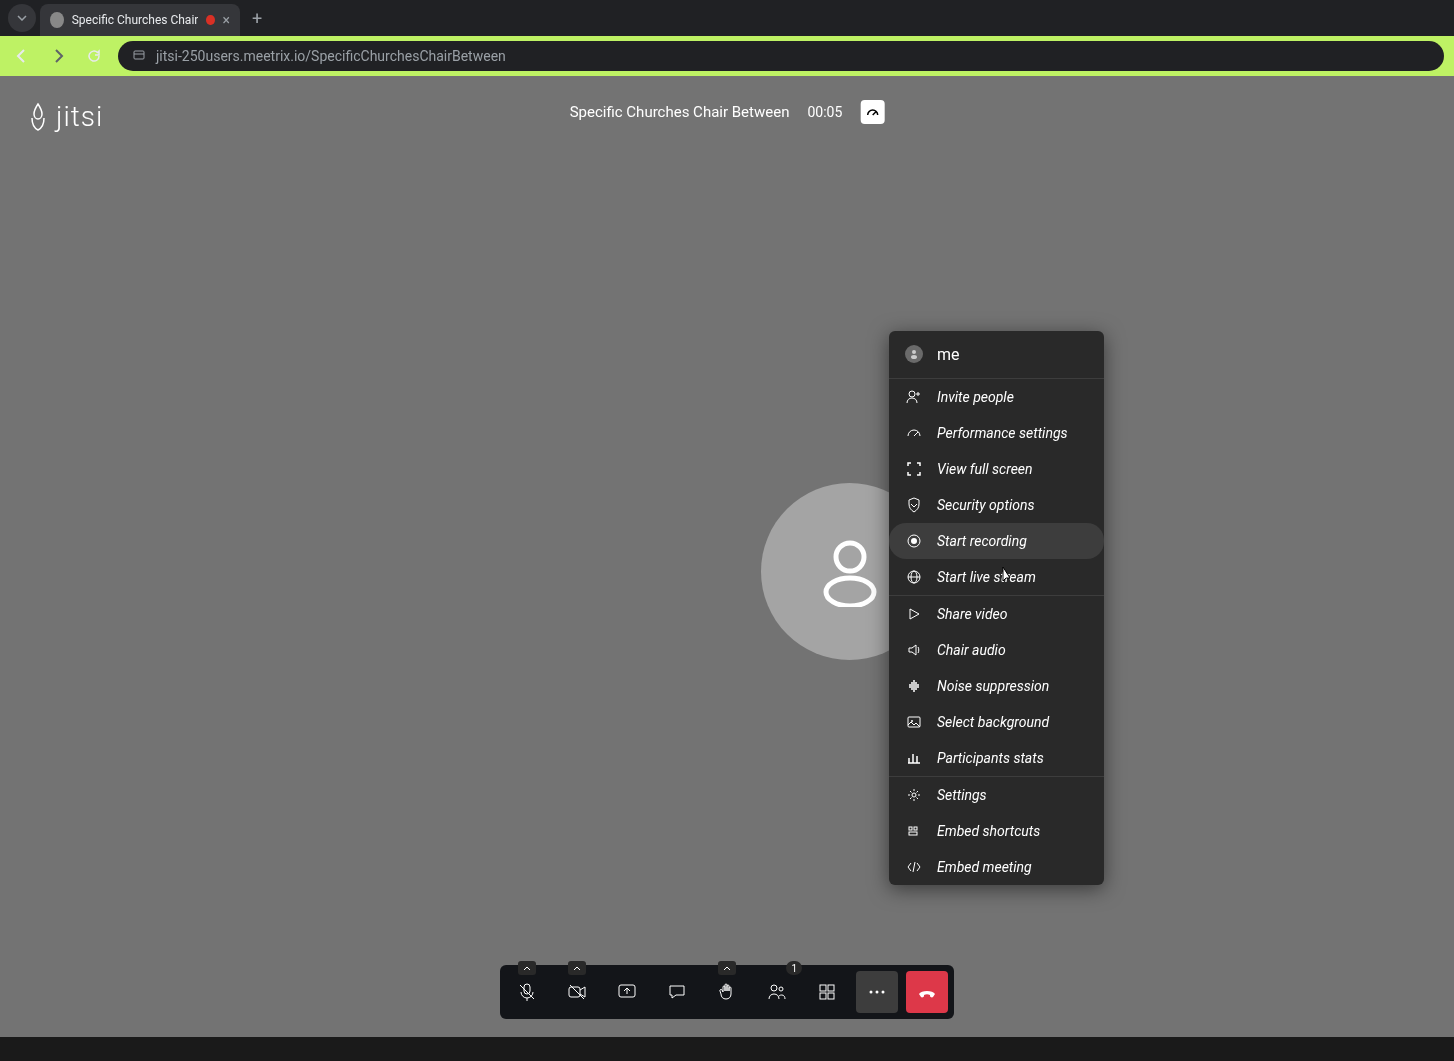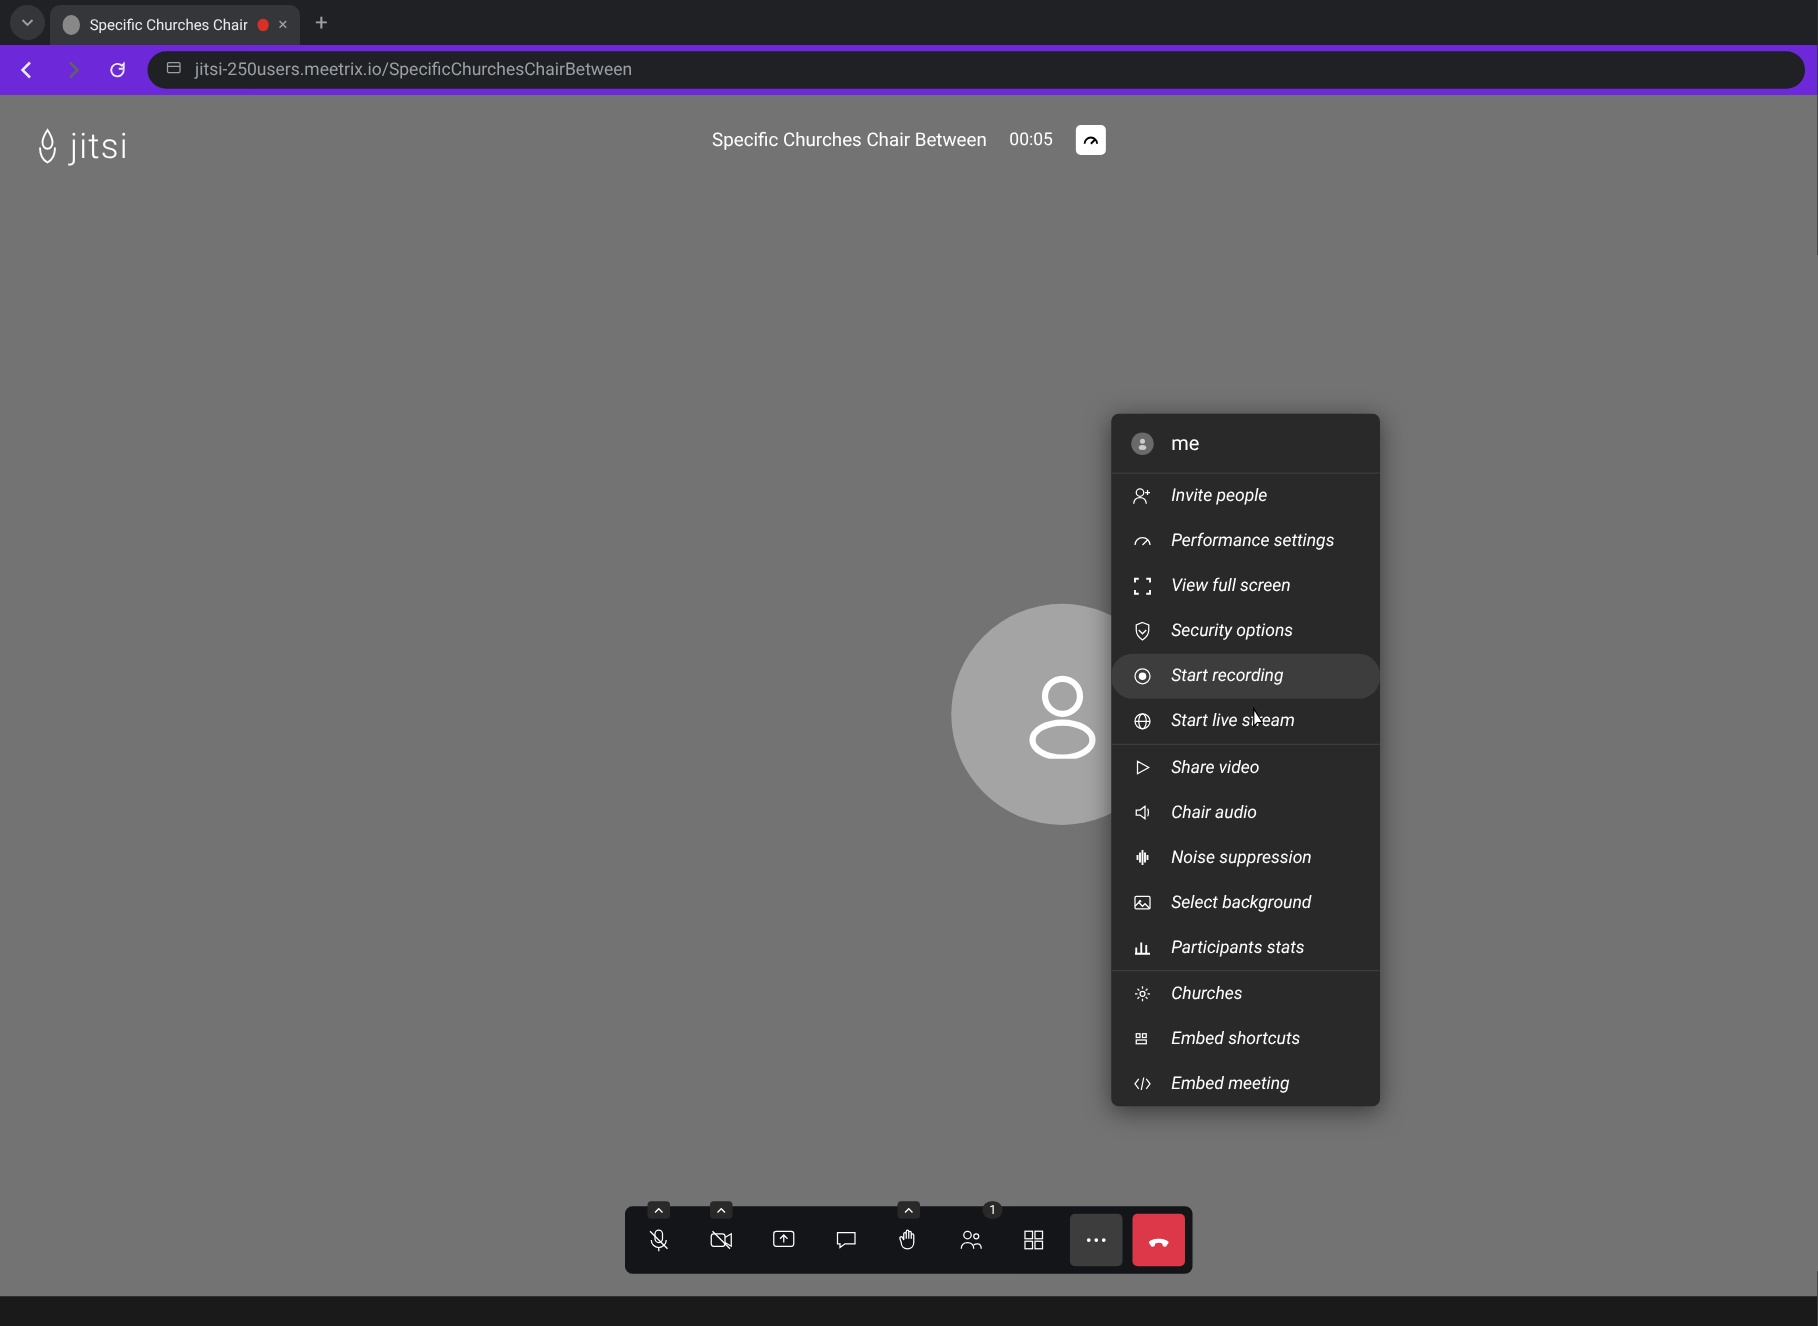--- a/index.html
+++ b/index.html
@@ -70,21 +70,21 @@
     }
     .new-tab {
       color: #9aa0a6;
       padding: 0 12px;
       font-size: 18px;
     }
     .nav-bar {
       display: flex;
       align-items: center;
       height: 40px;
-      background: #6d28d9;
+      background: #bef264;
       padding: 0 10px;
       gap: 12px;
     }
     .nav-btn {
       color: #9aa0a6;
       display: flex;
       align-items: center;
       justify-content: center;
       width: 24px;
       height: 24px;
@@ -174,21 +174,21 @@
       top: 255px;
       right: 350px;
       width: 215px;
       background: #292929;
       border-radius: 6px;
       overflow: hidden;
       box-shadow: 0 4px 20px rgba(0,0,0,0.5);
     }
     .menu-header {
       display: flex;
-      align-items: flex-end;
+      align-items: flex-start;
       padding: 14px 16px;
       gap: 14px;
       border-bottom: 1px solid #3d3d3d;
     }
     .menu-avatar {
       width: 18px;
       height: 18px;
       border-radius: 50%;
       background: #6a6a6a;
       display: flex;
@@ -477,21 +477,21 @@
 
     <div class="menu-divider"></div>
 
     <div class="menu-item">
       <span class="menu-item-icon">
         <svg width="16" height="16" viewBox="0 0 16 16">
             <circle cx="8" cy="8" r="2" stroke="#fff" fill="none"></circle>
             <path d="M8 2v2M8 12v2M2 8h2M12 8h2M4 4l1.5 1.5M10.5 10.5L12 12M12 4l-1.5 1.5M5.5 10.5L4 12" stroke="#fff"></path>
           </svg>
       </span>
-      <span>Churches</span>
+      <span>Settings</span>
     </div>
     <div class="menu-item">
       <span class="menu-item-icon">
         <svg width="16" height="16" viewBox="0 0 16 16">
             <rect x="3" y="4" width="3" height="3" stroke="#fff" fill="none"></rect>
             <rect x="8" y="4" width="3" height="3" stroke="#fff" fill="none"></rect>
             <rect x="3" y="9" width="8" height="3" stroke="#fff" fill="none"></rect>
           </svg>
       </span>
       <span>Embed shortcuts</span>

